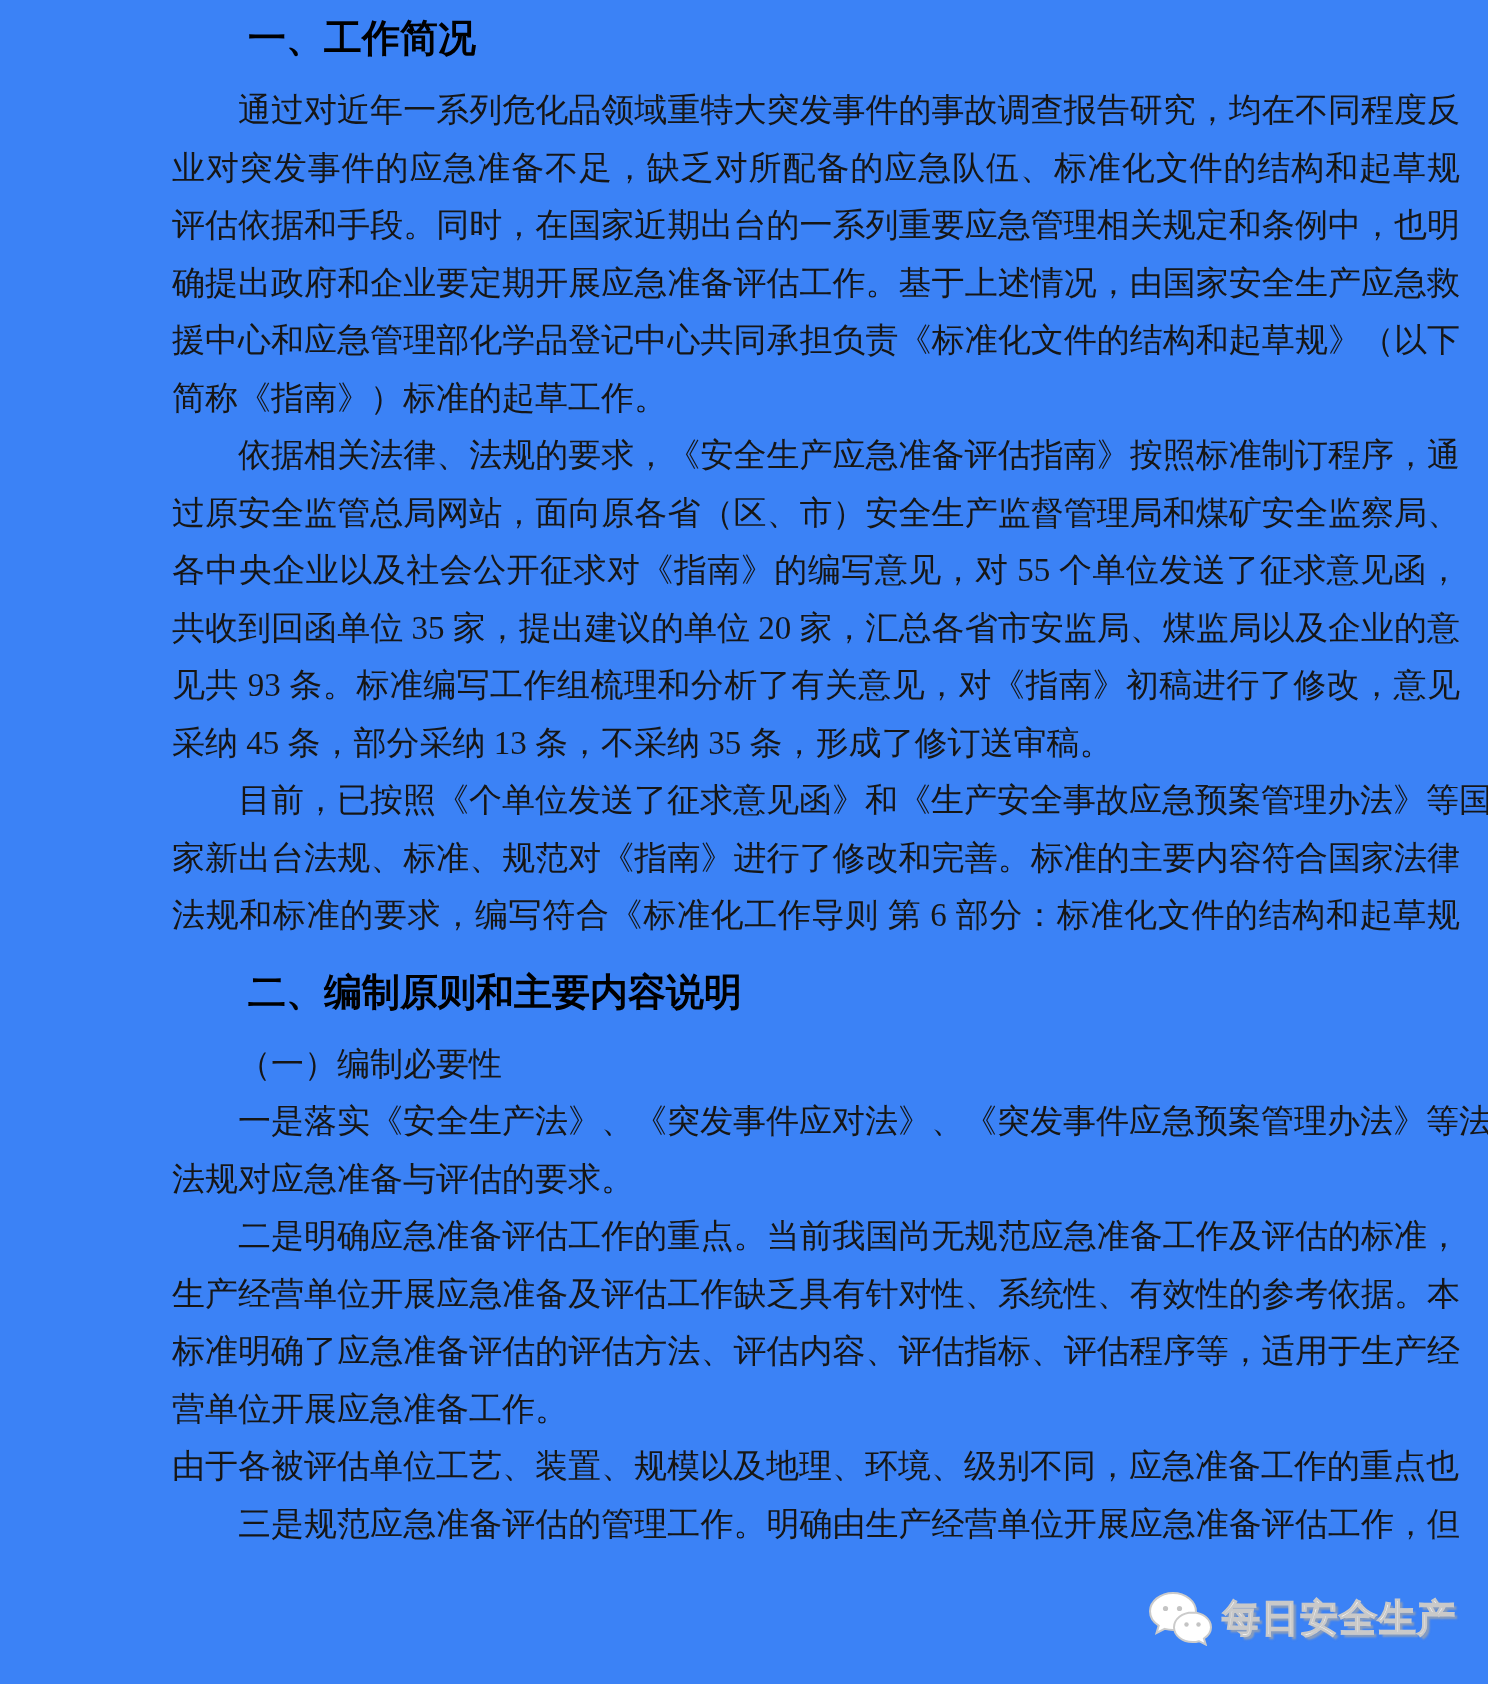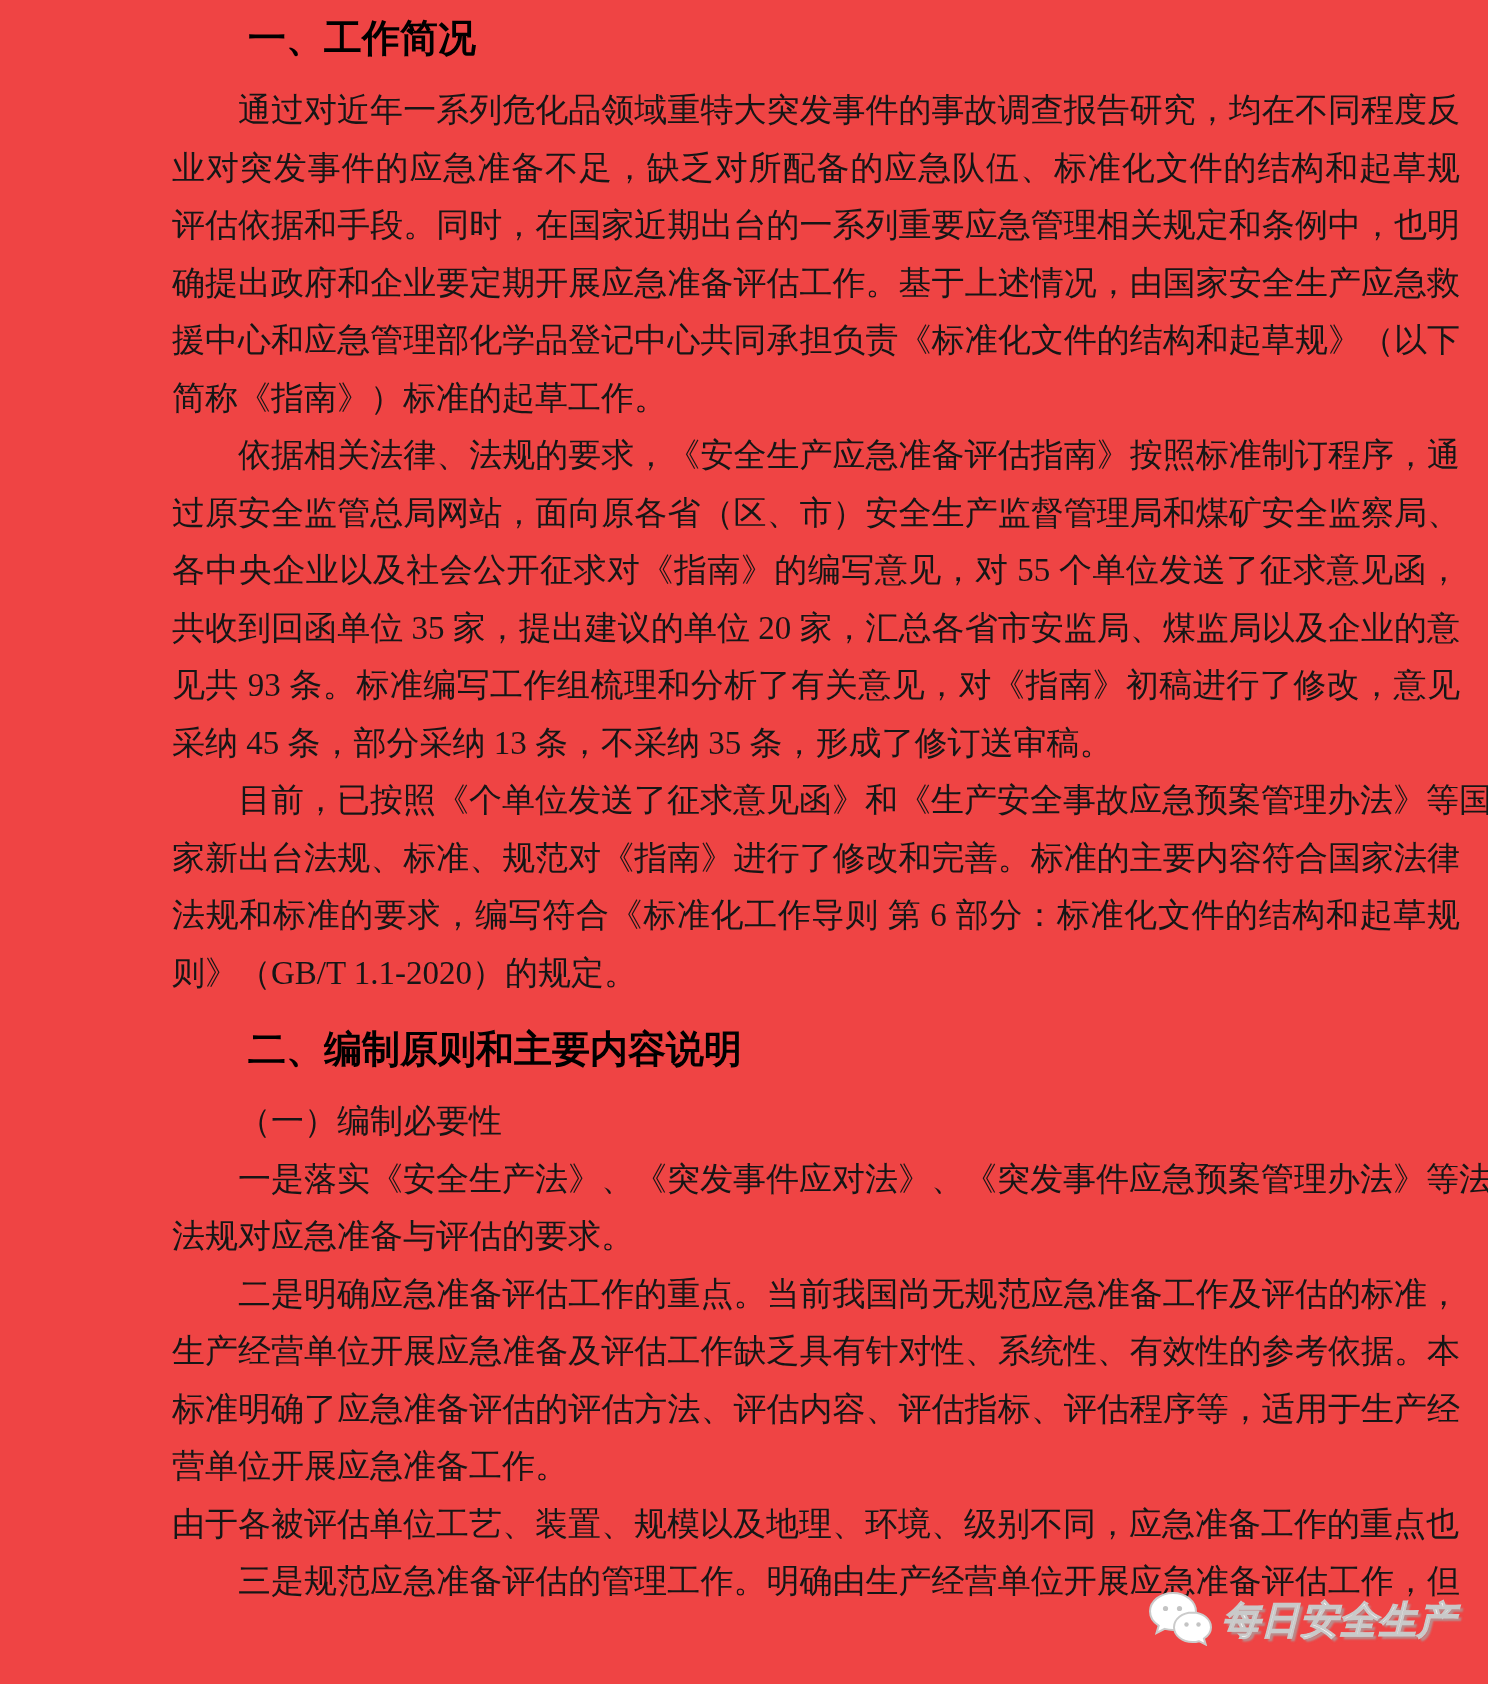--- a/index.html
+++ b/index.html
@@ -1,20 +1,20 @@
 <!DOCTYPE html>
 <html><head>
 <meta charset="utf-8">
 <style>
   html, body { margin: 0; padding: 0; background: #ffffff; }
   .page {
     position: relative;
     width: 1488px;
     height: 1684px;
-    background: #ef4444;
+    background: #3b82f6;
     overflow: hidden;
     font-family: "Liberation Serif", "DejaVu Serif", serif;
   }
   .doc {
     position: absolute;
     left: 172px;
     top: 8px;
     width: 1288px;
     color: #161616;
     font-size: 33px;
@@ -42,24 +42,23 @@
     text-align-last: justify;
     white-space: nowrap;
   }
   .line.first { text-indent: 2em; }
   .line.last { text-align-last: left; white-space: normal; }
   .watermark {
     position: absolute;
     left: 1146px;
     top: 1590px;
     display: flex;
-    align-items: flex-end;
+    align-items: center;
     gap: 8px;
     pointer-events: none;
-    font-style: italic;
   }
   .wm-icon { display: inline-block; width: 68px; height: 56px; }
   .wm-text {
     font-size: 38px;
     font-weight: bold;
     letter-spacing: 1px;
     color: #fdfdfd;
     -webkit-text-stroke: 1.2px #c9c9c9;
     text-shadow: 3px 3px 2px rgba(165,165,165,0.75);
     white-space: nowrap;
@@ -85,21 +84,20 @@
         <div class="line">过原安全监管总局网站，面向原各省（区、市）安全生产监督管理局和煤矿安全监察局、</div>
         <div class="line">各中央企业以及社会公开征求对《指南》的编写意见，对 55 个单位发送了征求意见函，</div>
         <div class="line">共收到回函单位 35 家，提出建议的单位 20 家，汇总各省市安监局、煤监局以及企业的意</div>
         <div class="line">见共 93 条。标准编写工作组梳理和分析了有关意见，对《指南》初稿进行了修改，意见</div>
         <div class="line last">采纳 45 条，部分采纳 13 条，不采纳 35 条，形成了修订送审稿。</div>
       </div>
       <div class="para">
         <div class="line first">目前，已按照《个单位发送了征求意见函》和《生产安全事故应急预案管理办法》等国</div>
         <div class="line">家新出台法规、标准、规范对《指南》进行了修改和完善。标准的主要内容符合国家法律</div>
         <div class="line">法规和标准的要求，编写符合《标准化工作导则 第 6 部分：标准化文件的结构和起草规</div>
-        <div class="line last">则》（GB/T 1.1-2020）的规定。</div>
       </div>
       <div class="h1">二、编制原则和主要内容说明</div>
       <div class="sub">（一）编制必要性</div>
       <div class="para">
         <div class="line first">一是落实《安全生产法》、《突发事件应对法》、《突发事件应急预案管理办法》等法律</div>
         <div class="line last">法规对应急准备与评估的要求。</div>
       </div>
       <div class="para">
         <div class="line first">二是明确应急准备评估工作的重点。当前我国尚无规范应急准备工作及评估的标准，</div>
         <div class="line">生产经营单位开展应急准备及评估工作缺乏具有针对性、系统性、有效性的参考依据。本</div>

